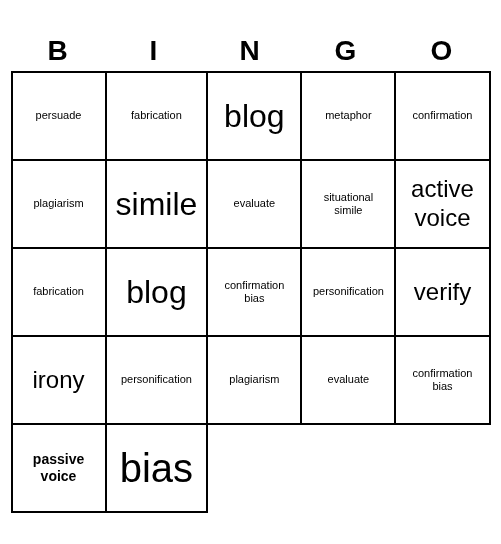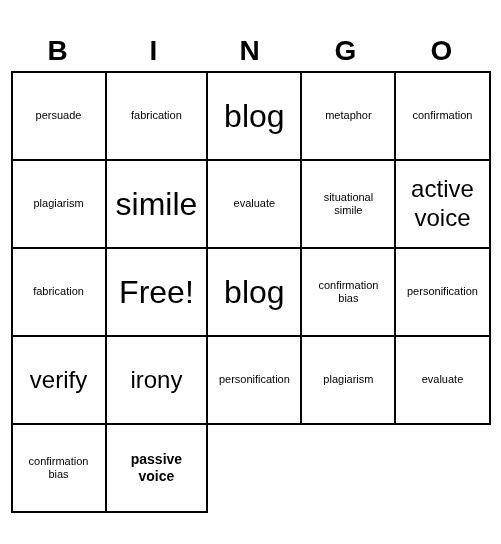--- a/index.html
+++ b/index.html
@@ -91,23 +91,20 @@
       <div class="bingo-cell">
         <span class="size-small">situational simile</span>
       </div>
       <div class="bingo-cell">
         <span class="size-large">active voice</span>
       </div>
       <div class="bingo-cell">
         <span class="size-small">fabrication</span>
       </div>
       <div class="bingo-cell">
-        <span class="size-xlarge">Free!</span>
-      </div>
-      <div class="bingo-cell">
         <span class="size-xlarge">blog</span>
       </div>
       <div class="bingo-cell">
         <span class="size-small">confirmation bias</span>
       </div>
       <div class="bingo-cell">
         <span class="size-small">personification</span>
       </div>
       <div class="bingo-cell">
         <span class="size-large">verify</span>
@@ -123,14 +120,17 @@
       </div>
       <div class="bingo-cell">
         <span class="size-small">evaluate</span>
       </div>
       <div class="bingo-cell">
         <span class="size-small">confirmation bias</span>
       </div>
       <div class="bingo-cell">
         <span class="size-medium">passive voice</span>
       </div>
+      <div class="bingo-cell">
+        <span class="size-xxlarge">bias</span>
+      </div>
     </div>
 </div>
 
 </body></html>

